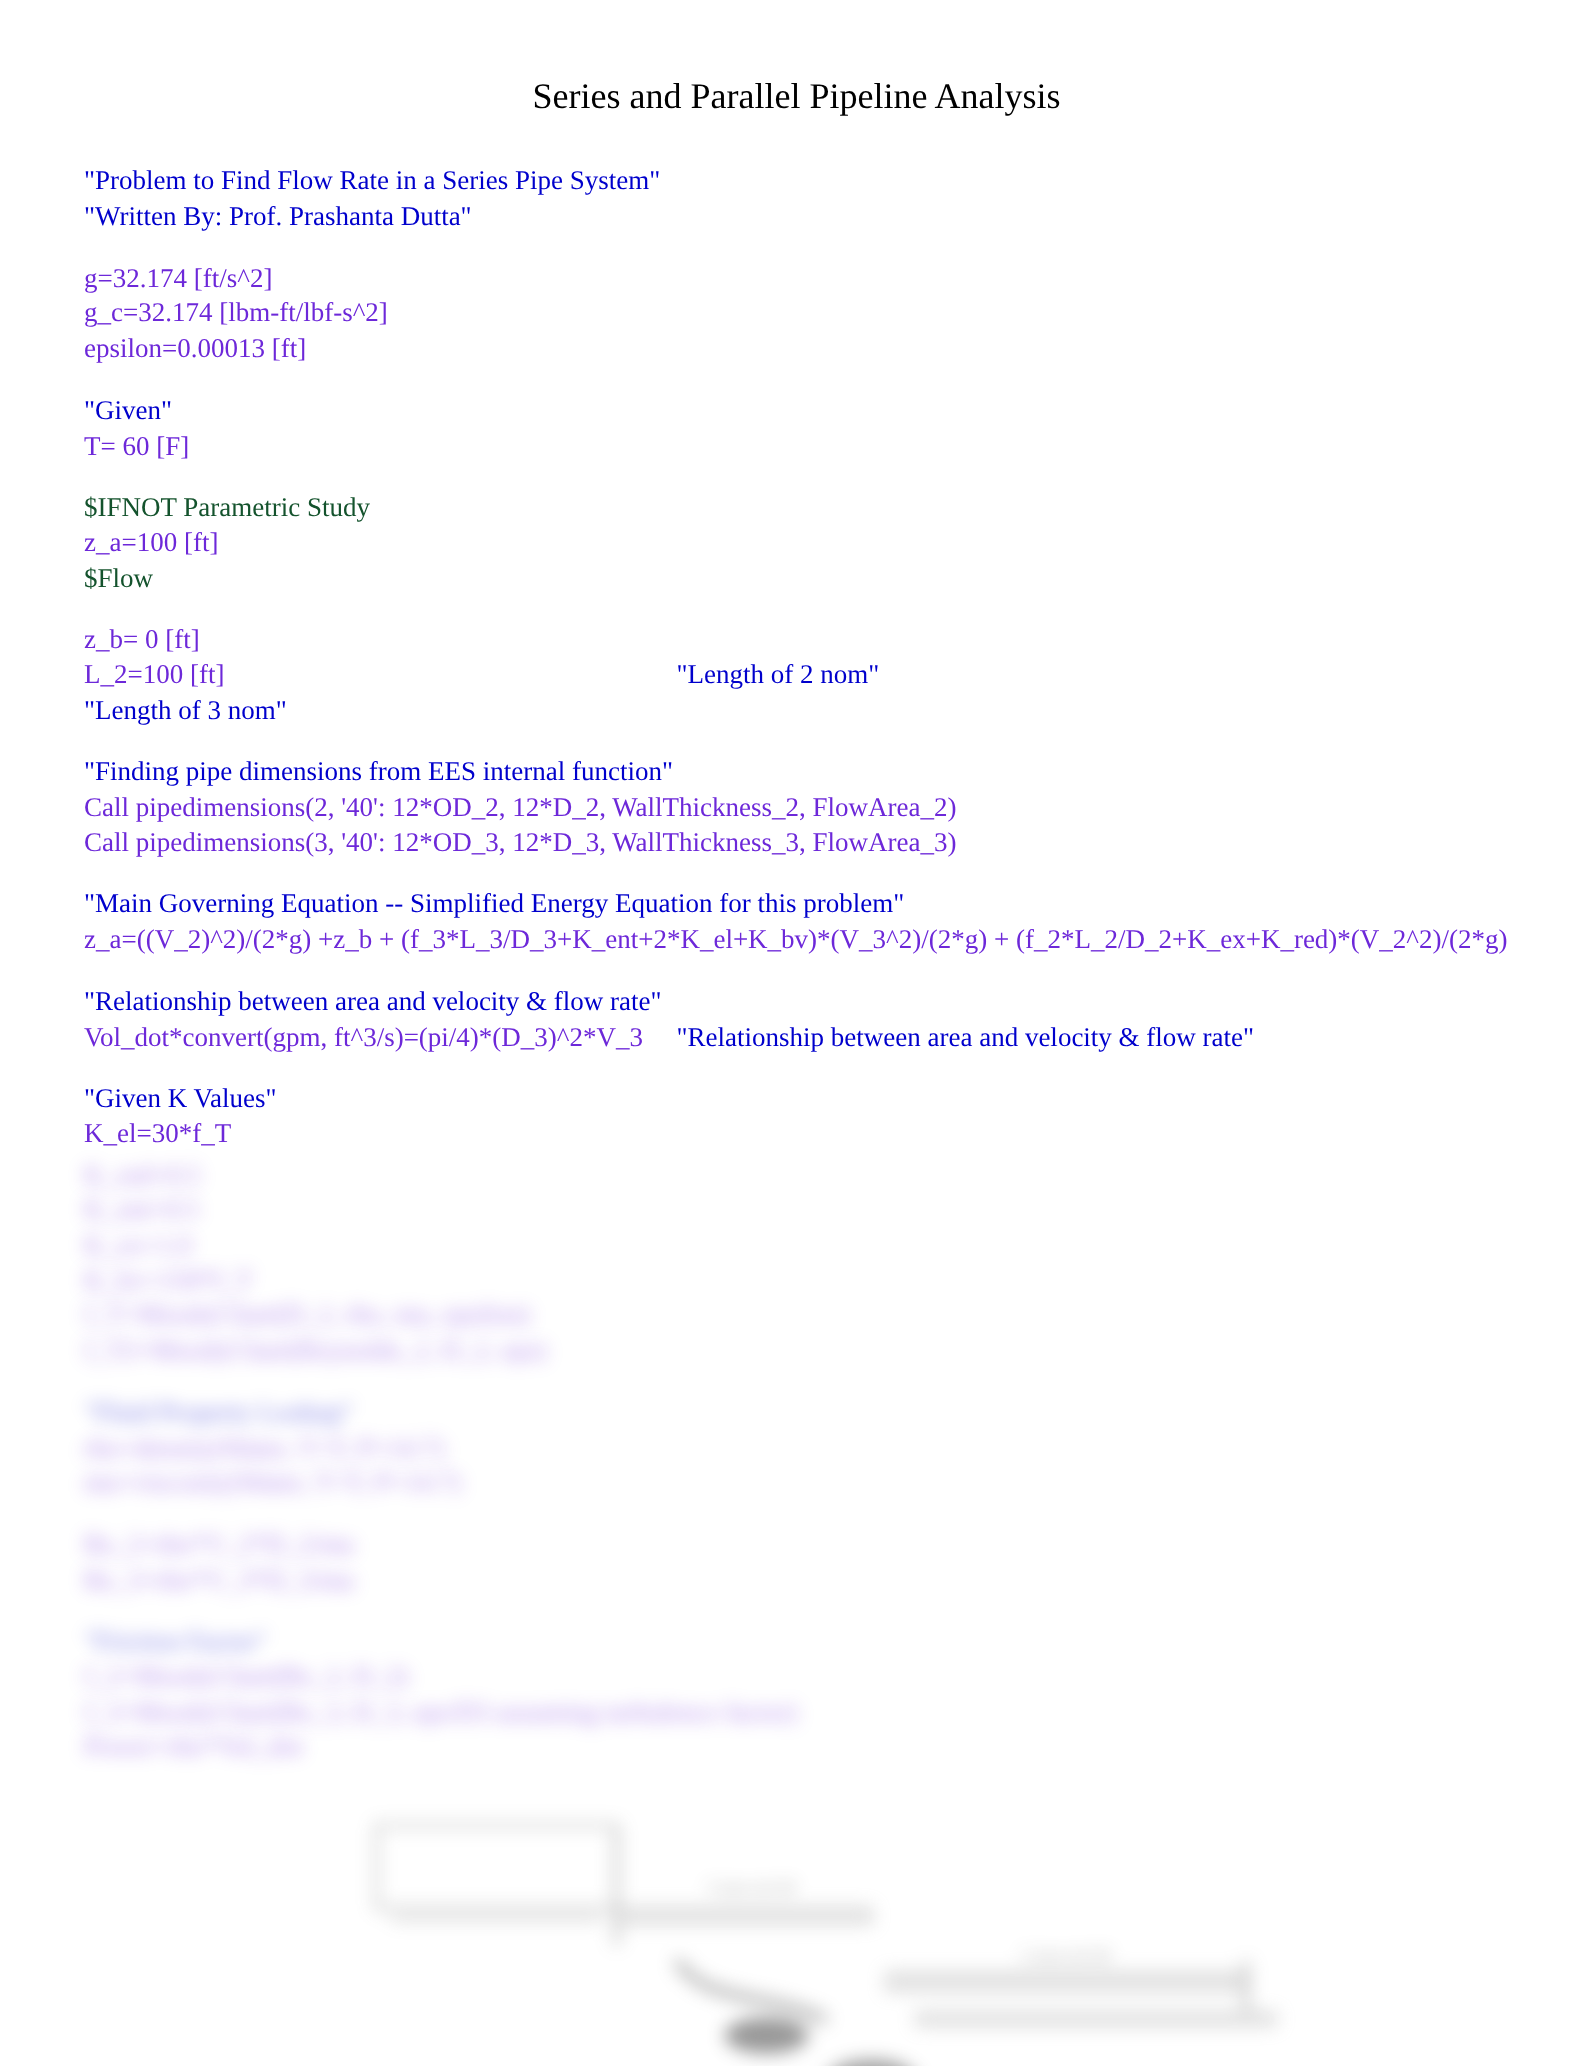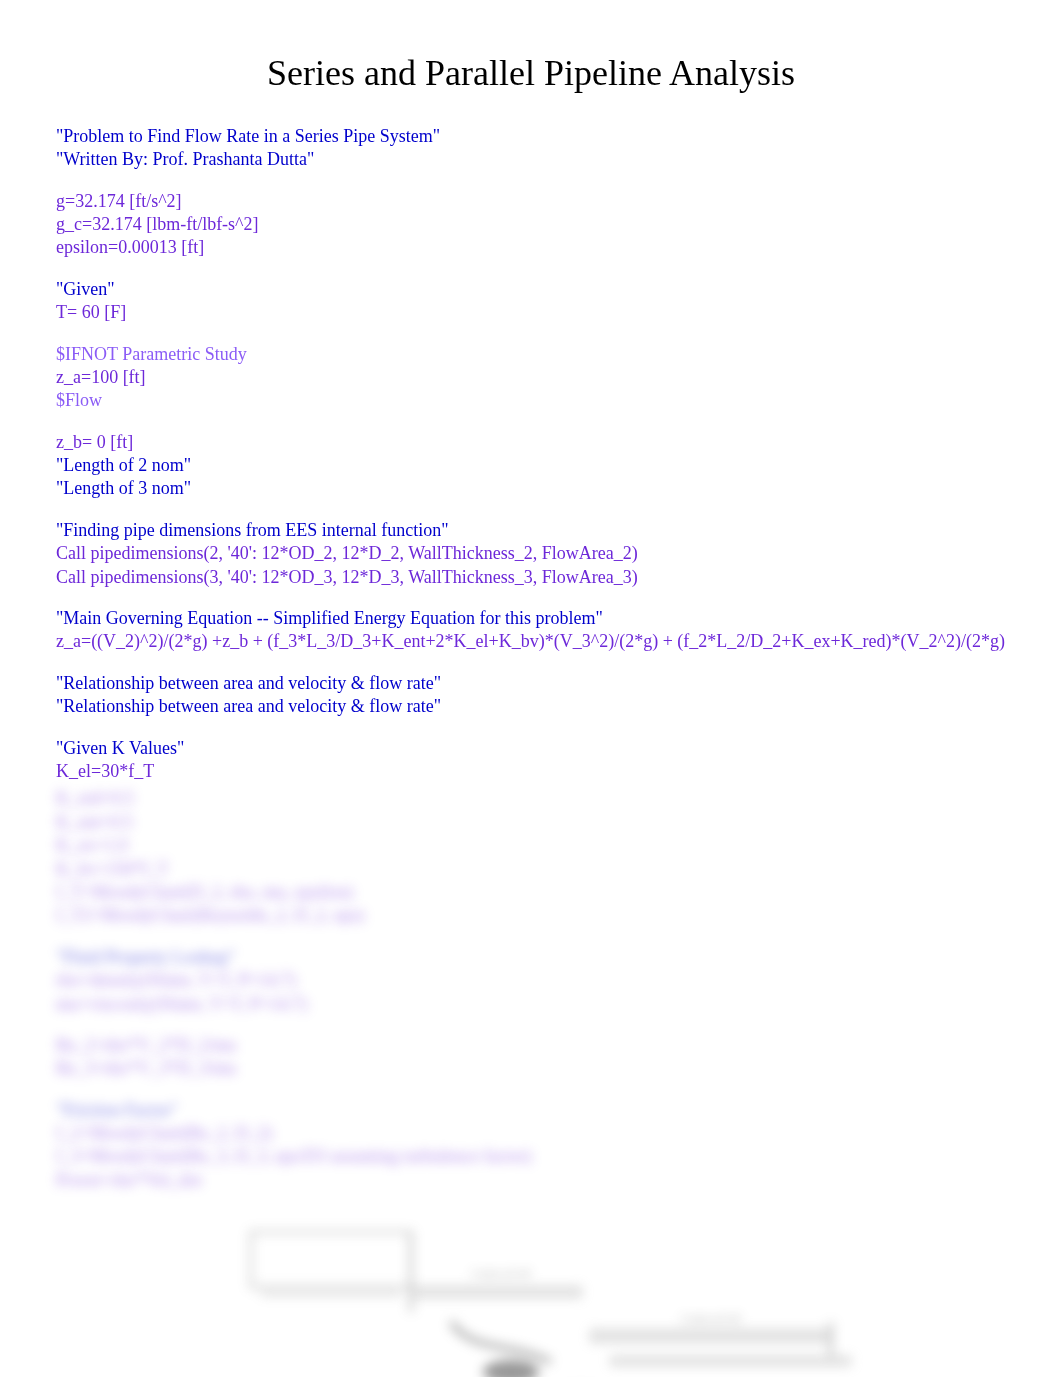--- a/index.html
+++ b/index.html
@@ -11,31 +11,31 @@
       font-family: 'Times New Roman', Times, serif;
       background: #ffffff;
       width: 1062px;
       min-height: 1377px;
       padding: 50px 56px;
       font-size: 18px;
       line-height: 1.3;
     }
     .title {
       text-align: center;
-      font-size: 36px;
+      font-size: 24px;
       font-weight: normal;
       margin-bottom: 28px;
       color: #000;
     }
     .line {
       white-space: pre-wrap;
       font-family: 'Times New Roman', Times, serif;
     }
     .blue { color: #0000cc; }
-    .teal { color: #8b5cf6; }
+    .teal { color: #14532d; }
     .black { color: #6d28d9; }
     .spacer { height: 18px; }
     .two-col {
       display: flex;
     }
     .col-left {
       width: 395px;
       flex-shrink: 0;
     }
     .col-right {
@@ -83,20 +83,21 @@
 
 <div class="line teal">$IFNOT Parametric Study</div>
 <div class="line black">z_a=100 [ft]</div>
 <div class="line teal">$Flow</div>
 
 <div class="spacer"></div>
 
 <div class="line black">z_b= 0 [ft]</div>
 
 <div class="two-col">
+  <div class="col-left line black">L_2=100 [ft]</div>
   <div class="col-right line blue">"Length of 2 nom"</div>
 </div>
 <div class="two-col">
   <div class="col-right line blue">"Length of 3 nom"</div>
 </div>
 
 <div class="spacer"></div>
 
 <div class="line blue">"Finding pipe dimensions from EES internal function"</div>
 <div class="line black">Call pipedimensions(2, '40': 12*OD_2, 12*D_2, WallThickness_2, FlowArea_2)</div>
@@ -106,20 +107,21 @@
 
 <div class="line blue">"Main Governing Equation -- Simplified Energy Equation for this problem"</div>
 <div class="line black">z_a=((V_2)^2)/(2*g) +z_b + (f_3*L_3/D_3+K_ent+2*K_el+K_bv)*(V_3^2)/(2*g) + (f_2*L_2/D_2+K_ex+K_red)*(V_2^2)/(2*g)</div>
 
 <div class="spacer"></div>
 
 <div class="two-col">
   <div class="col-right line blue">"Relationship between area and velocity &amp; flow rate"</div>
 </div>
 <div class="two-col">
+  <div class="col-left line black">Vol_dot*convert(gpm, ft^3/s)=(pi/4)*(D_3)^2*V_3</div>
   <div class="col-right line blue">"Relationship between area and velocity &amp; flow rate"</div>
 </div>
 
 <div class="spacer"></div>
 
 <div class="line blue">"Given K Values"</div>
 <div class="line black">K_el=30*f_T</div>
 
 <div class="blurred-section">
   <div class="line black">K_red=0.5</div>

